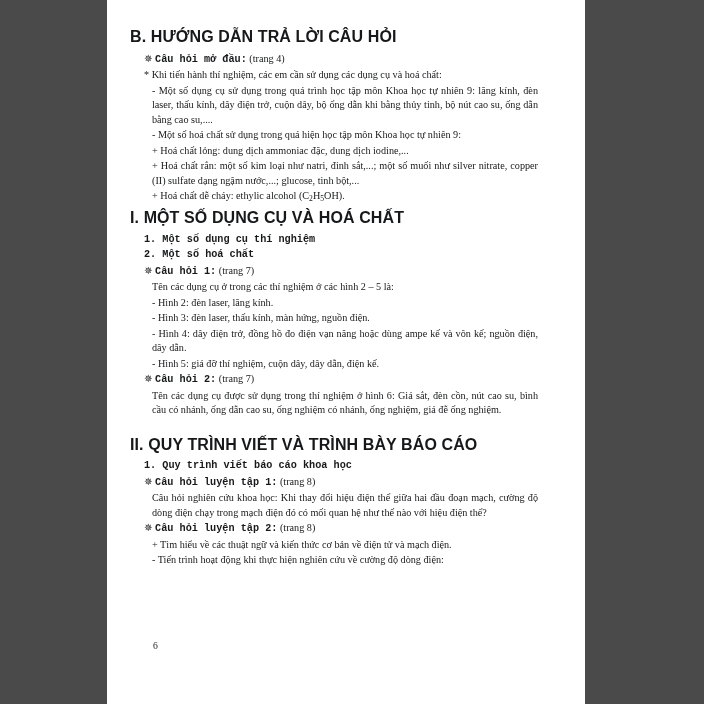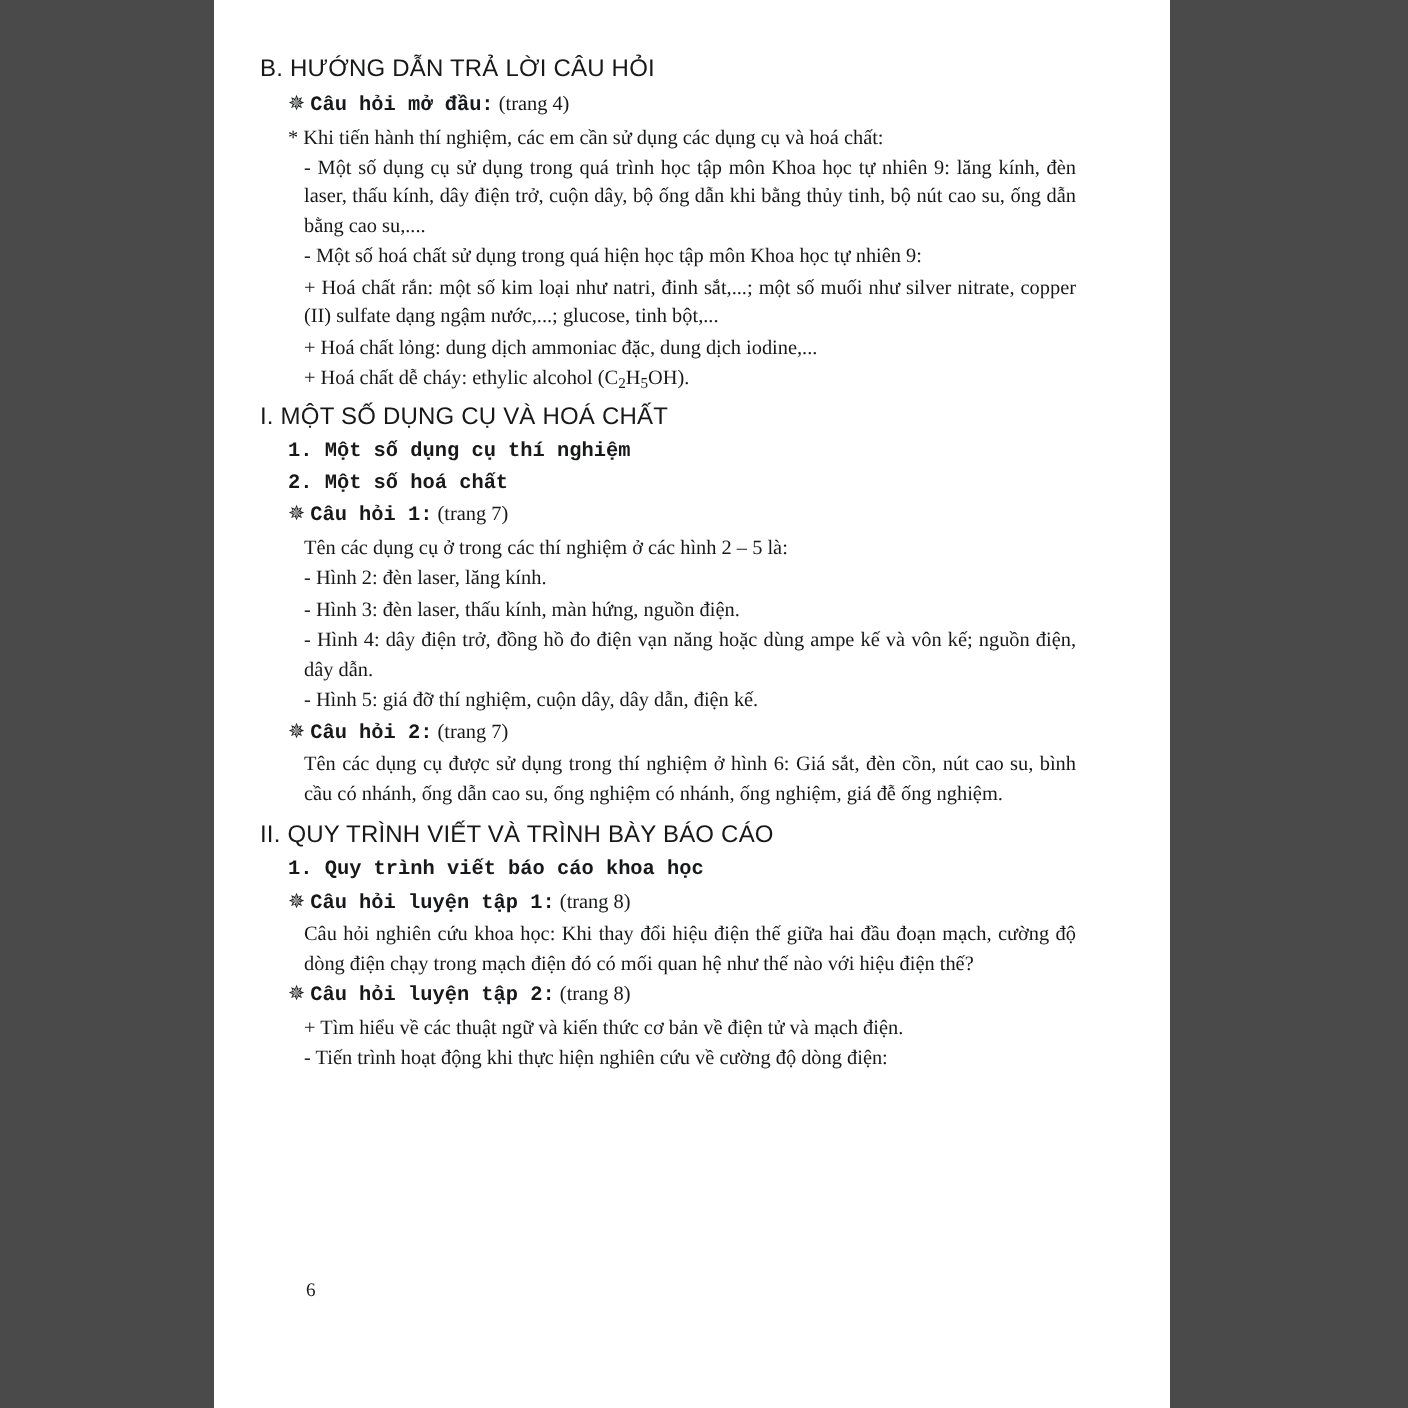--- a/index.html
+++ b/index.html
@@ -28,28 +28,28 @@
     width: 408px;
     height: 640px;
   }
   .doc {
     font-size: 10.2px;
     line-height: 1.42;
     color: #17181a;
     text-align: justify;
   }
   .h-sec {
-    font-weight: normal;
+    font-weight: bold;
     font-family: "Liberation Sans", sans-serif;
-    font-size: 12px;
+    font-size: 16px;
     letter-spacing: 0.1px;
     margin-top: 2px;
     margin-bottom: 3px;
   }
-  .h-sec.tight { margin-top: 4px; }
+  .h-sec.tight { margin-top: 16px; }
   .p {
     margin: 0 0 1px 0;
   }
   .ind2 { padding-left: 14px; }
   .ind3 { padding-left: 22px; }
   .bold { font-weight: bold; font-family: Liberation Mono, monospace; }
   .sub {
     font-size: 7.6px;
     vertical-align: -0.28em;
   }
@@ -75,23 +75,23 @@
         <span>✵</span>
         <span class="bold">Câu hỏi mở đầu:</span><span> (trang 4)</span>
       </div>
 
       <div class="p ind2">* Khi tiến hành thí nghiệm, các em cần sử dụng các dụng cụ và hoá chất:</div>
 
       <div class="p ind3">- Một số dụng cụ sử dụng trong quá trình học tập môn Khoa học tự nhiên 9: lăng kính, đèn laser, thấu kính, dây điện trở, cuộn dây, bộ ống dẫn khi bằng thủy tinh, bộ nút cao su, ống dẫn bằng cao su,....</div>
 
       <div class="p ind3">- Một số hoá chất sử dụng trong quá hiện học tập môn Khoa học tự nhiên 9:</div>
 
+      <div class="p ind3">+ Hoá chất lỏng: dung dịch ammoniac đặc, dung dịch iodine,...</div>
+
       <div class="p ind3">+ Hoá chất rắn: một số kim loại như natri, đinh sắt,...; một số muối như silver nitrate, copper (II) sulfate dạng ngậm nước,...; glucose, tinh bột,...</div>
-
-      <div class="p ind3">+ Hoá chất lỏng: dung dịch ammoniac đặc, dung dịch iodine,...</div>
 
 
       <div class="p ind3">
         <span>+ Hoá chất dễ cháy: ethylic alcohol (C</span><span class="sub">2</span><span>H</span><span class="sub">5</span><span>OH).</span>
       </div>
 
       <div class="h-sec">I. MỘT SỐ DỤNG CỤ VÀ HOÁ CHẤT</div>
 
       <div class="p ind2 bold">1. Một số dụng cụ thí nghiệm</div>
       <div class="p ind2 bold">2. Một số hoá chất</div>

